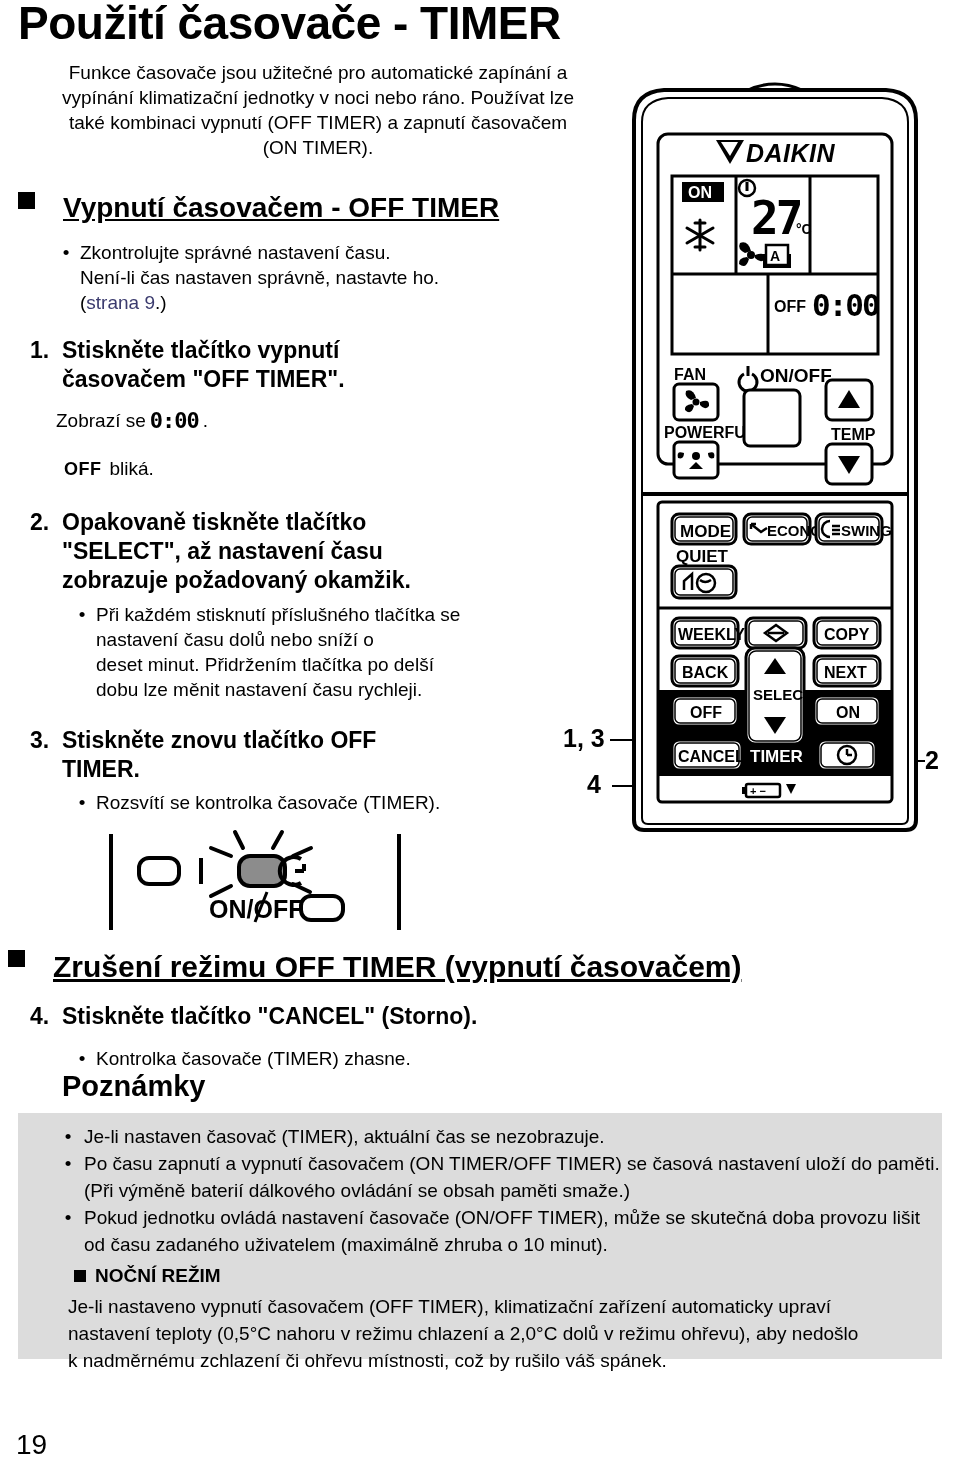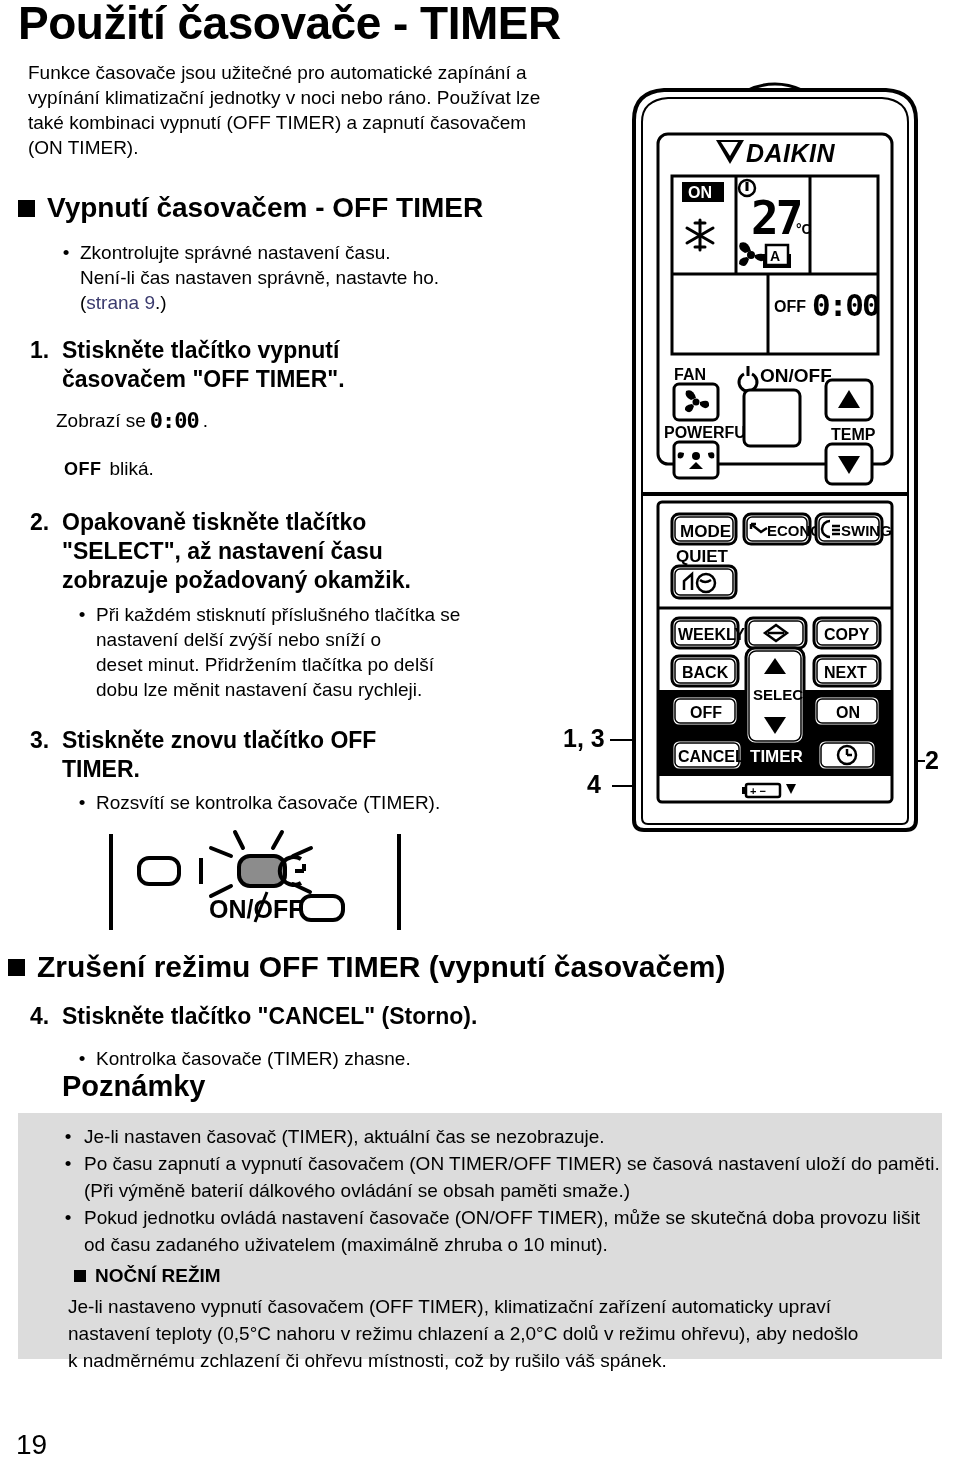--- a/index.html
+++ b/index.html
@@ -28,33 +28,34 @@
   }
 
   
   .intro {
     position: absolute;
     left: 28px;
     top: 60px;
     width: 580px;
     font-size: 19px;
     line-height: 25px;
-    text-align: left;
+    text-align: center;
   }
   .intro div { white-space: nowrap; }
 
   
   .sec-head {
     position: absolute;
     display: flex;
-    align-items: center;
-    gap: 12px;
+    align-items: flex-start;
+    gap: 28px;
     font-size: 28px;
     font-weight: bold;
     white-space: nowrap;
+    text-decoration: underline;
   }
   .sq {
     display: inline-block;
     width: 17px;
     height: 17px;
     background: #000;
     flex: 0 0 auto;
   }
   .sq-sm { width: 12px; height: 12px; }
 
@@ -254,21 +255,21 @@
     <span>Opakovaně tiskněte tlačítko</span><br>
     <span>"SELECT", až nastavení času</span><br>
     <span>zobrazuje požadovaný okamžik.</span>
   </span>
 </div>
 
 <div class="bullet-row" id="b-step2">
   <span class="bullet-dot">•</span>
   <span>
     <span>Při každém stisknutí příslušného tlačítka se</span><br>
-    <span>nastavení delší zvýší nebo sníží o</span><br>
+    <span>nastavení času dolů nebo sníží o</span><br>
     <span>deset minut. Přidržením tlačítka po delší</span><br>
     <span>dobu lze měnit nastavení času rychleji.</span>
   </span>
 </div>
 
 <div class="step" id="step3">
   <span class="step-num">3.</span>
   <span>
     <span>Stiskněte znovu tlačítko OFF</span><br>
     <span>TIMER.</span>

